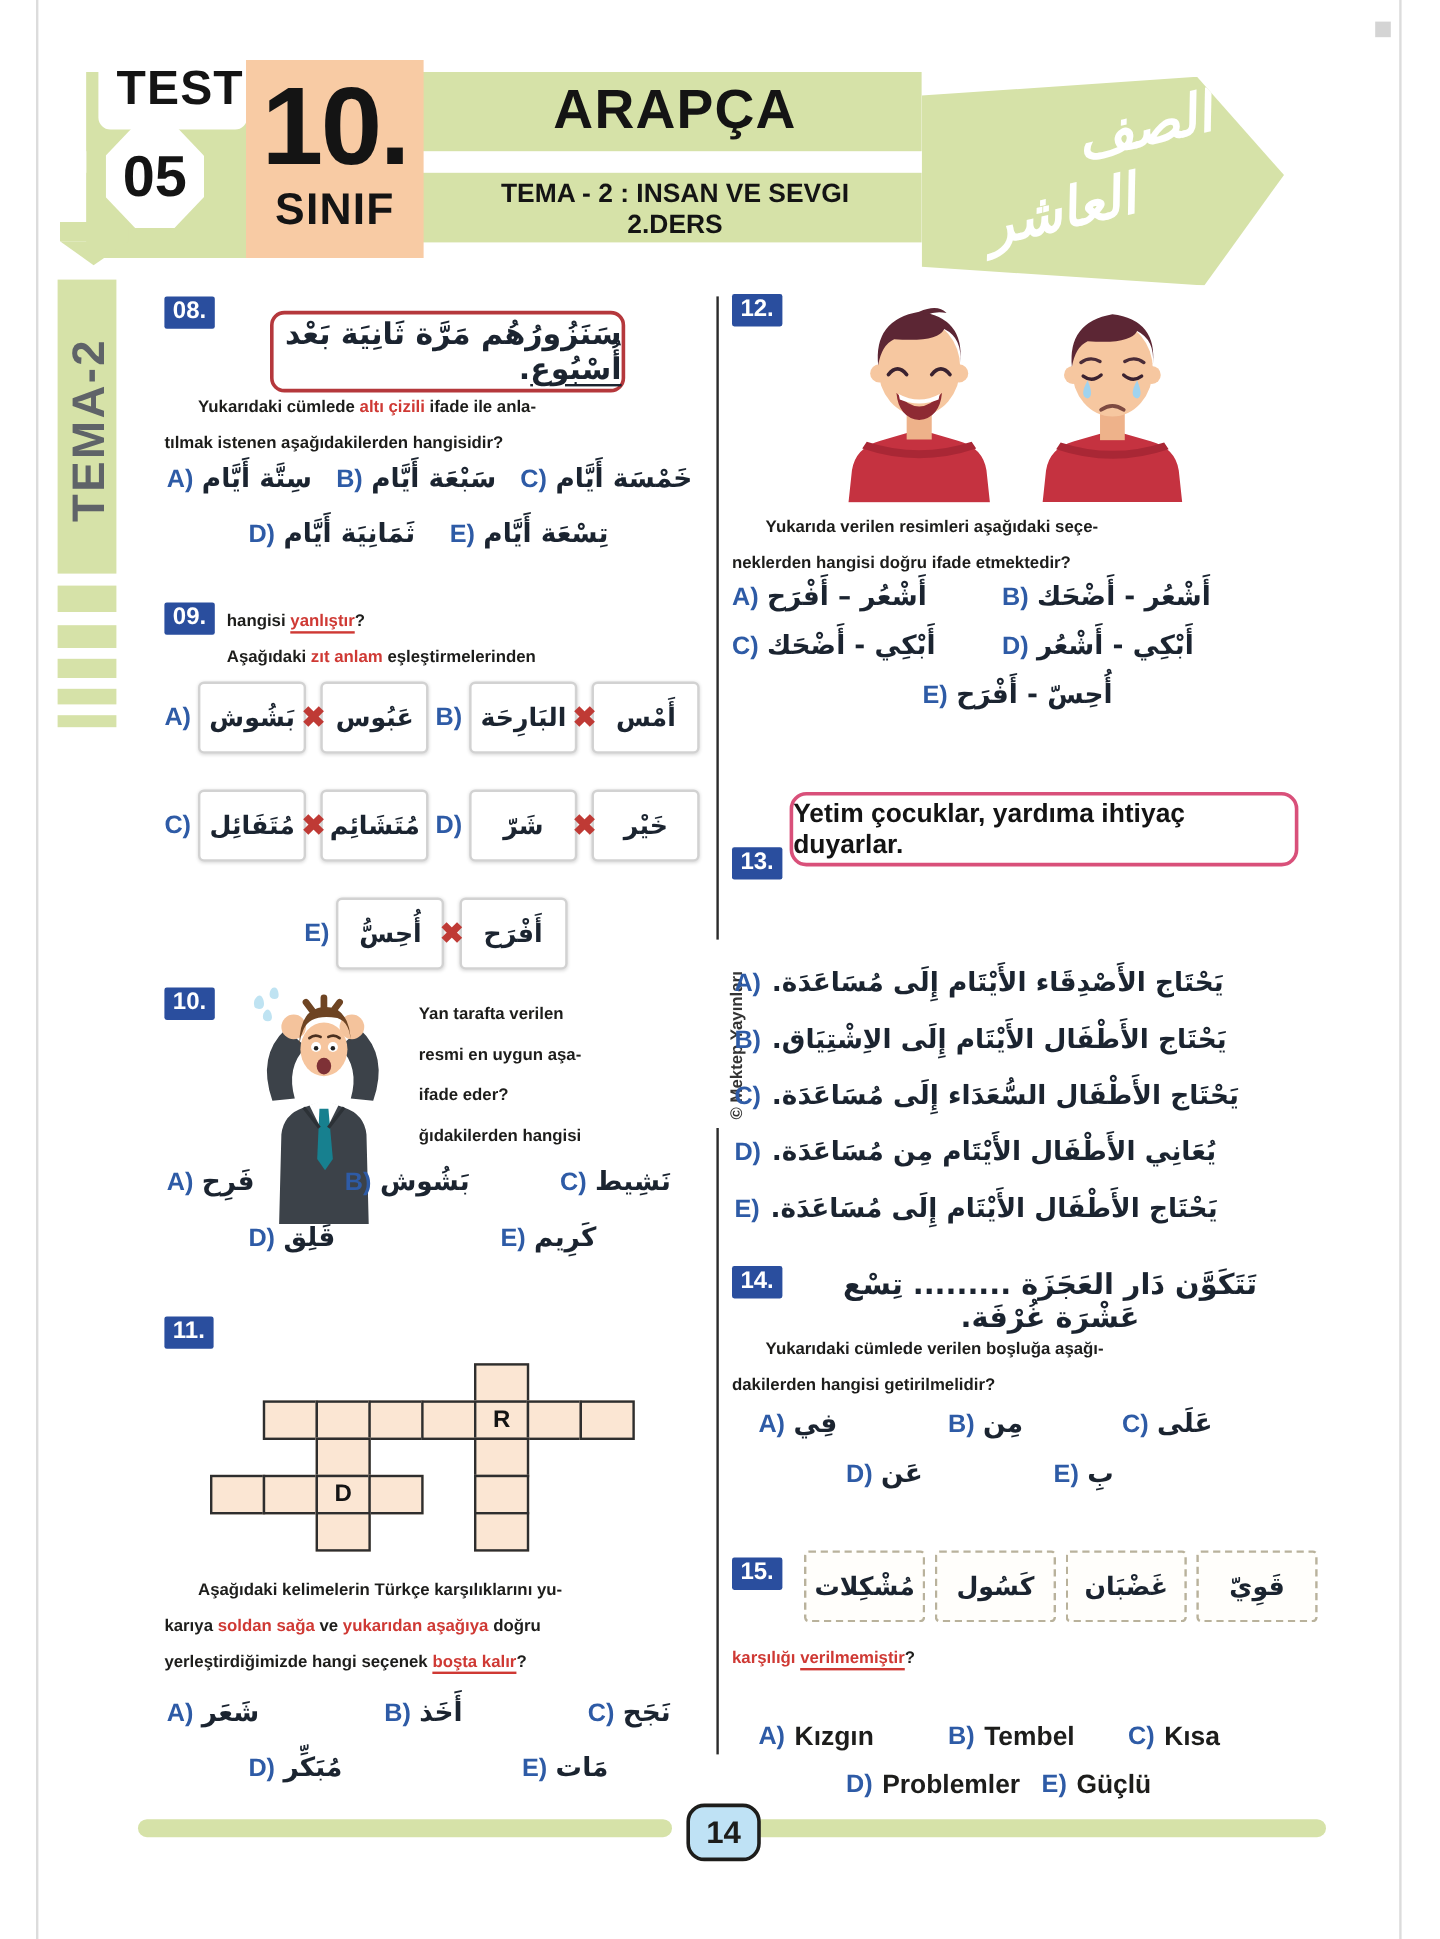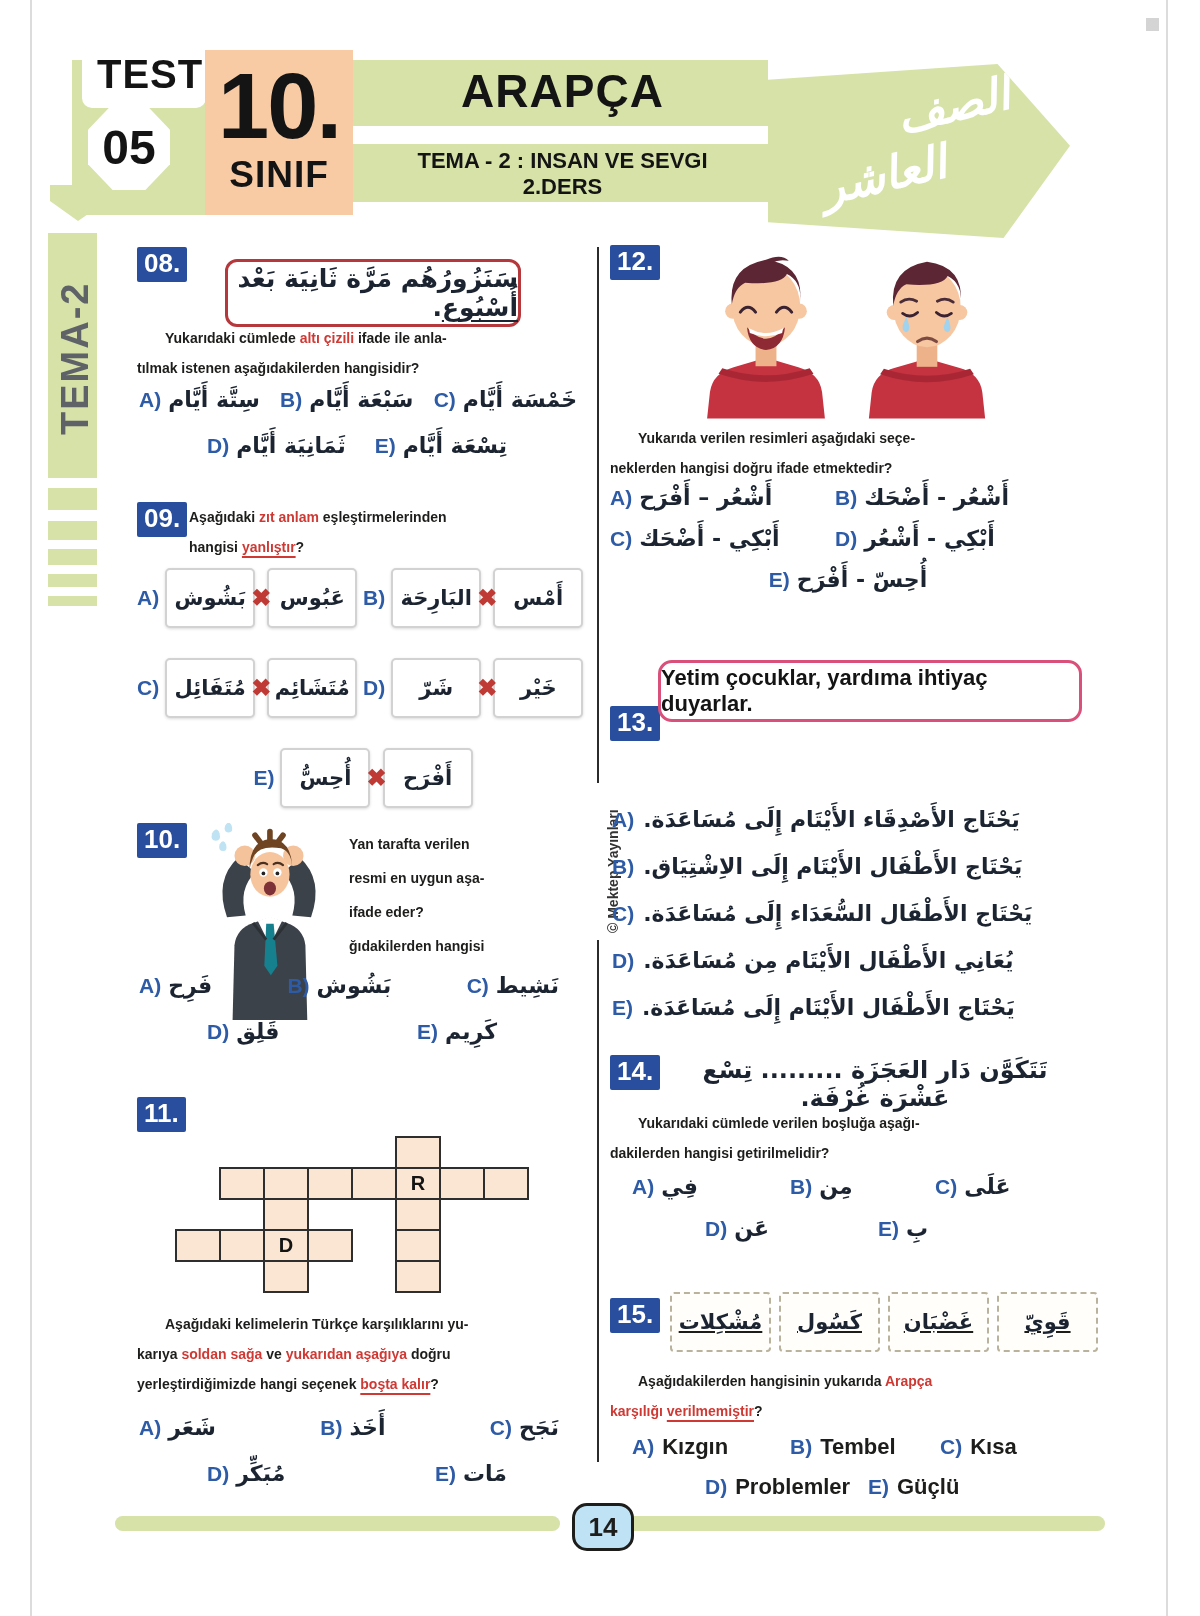--- a/index.html
+++ b/index.html
@@ -28,21 +28,21 @@
   .ribbon-point{position:absolute;width:0;height:0;}
   .tema{position:absolute;writing-mode:vertical-rl;transform:rotate(180deg);
         font-weight:800;font-size:38px;color:#5f6368;letter-spacing:2px;text-align:center;}
   
   .vline{position:absolute;width:2px;background:#2b2b2b;}
   .credit{position:absolute;transform:rotate(-90deg);transform-origin:left top;
           font-size:14px;font-weight:700;color:#333;white-space:nowrap;}
   
   .q{position:absolute;}
   .qnum{position:absolute;left:0;top:0;background:#2a4e9e;color:#fff;font-weight:700;
-        font-size:26px;padding:1px 7px 3px;border-radius:2px;}
+        font-size:20px;padding:1px 7px 3px;border-radius:2px;}
   .txt{font-size:14px;font-weight:700;line-height:30px;color:#1d1d1b;}
   .indent{padding-left:28px;}
   .red{color:#cf3934;}
   .u{text-decoration:underline;text-decoration-thickness:2px;text-underline-offset:4px;}
   .ar{font-family:"DejaVu Sans",sans-serif;font-weight:700;color:#1b2430;}
   .lbl{color:#2e5ba6;font-weight:700;font-size:21px;font-family:"Liberation Sans",sans-serif;}
   .opt{display:flex;align-items:center;gap:7px;font-size:22px;}
   .opt .ar{font-size:22px;}
   .row{position:absolute;display:flex;justify-content:space-between;}
   .redbox{position:absolute;border:3px solid #b5383c;border-radius:12px;background:#fff;
@@ -58,21 +58,21 @@
   .wbox .ar{font-size:21px;}
   .xmark{color:#bf3a35;font-size:24px;font-weight:700;margin:0 -10px;z-index:2;}
   
   .xcell{position:absolute;width:46px;height:33px;background:#fbe6d3;border:2px solid #2e2e2e;
          box-sizing:border-box;display:flex;align-items:center;justify-content:center;
          font-weight:700;font-size:20px;color:#141414;}
   
   .opt-line{display:flex;align-items:center;gap:9px;height:47px;}
   .opt-line .ar{font-size:22px;}
   
-  .cards{position:absolute;display:flex;gap:8px;text-decoration:underline;}
+  .cards{position:absolute;display:flex;gap:8px;}
   .card{width:97px;height:56px;border:2px dashed #b9b29c;border-radius:4px;background:#fffefb;
         display:flex;align-items:center;justify-content:center;}
   .card .ar{font-size:21px;}
   .topt{font-size:22px;font-weight:700;color:#1d1d1b;display:flex;gap:8px;align-items:center;}
   
   .fbar{position:absolute;height:15px;background:#d6e2a8;border-radius:8px;}
   .pagenum{position:absolute;background:#bfe2f5;border:3px solid #1d1d1b;border-radius:15px;
            display:flex;align-items:center;justify-content:center;font-weight:800;font-size:26px;}
 </style>
 </head>
@@ -157,22 +157,22 @@
       <span class="opt">
           <b class="lbl">E)</b>
           <span class="ar" dir="rtl">تِسْعَة أَيَّام</span>
         </span>
     </div>
   </div>
 
   <div class="q" style="left:137px;top:502px;width:452px;height:300px;">
     <div class="qnum">09.</div>
     <div class="txt abs" style="left:52px;top:0;width:398px;">
+      <div><span>hangisi </span><span class="red u">yanlıştır</span><span>?</span></div>
       <div><span>Aşağıdaki </span><span class="red">zıt anlam</span><span> eşleştirmelerinden</span></div>
-      <div><span>hangisi </span><span class="red u">yanlıştır</span><span>?</span></div>
     </div>
     <div class="abs" style="left:0;top:66px;width:452px;">
       <div class="pair-row">
         <div class="pair">
           <b class="lbl">A)</b>
           <span class="wbox">
               <span class="ar">بَشُوش</span>
             </span>
           <span class="xmark">✖</span>
           <span class="wbox">
@@ -468,21 +468,20 @@
           <span class="ar">كَسُول</span>
         </span>
       <span class="card">
           <span class="ar">غَضْبَان</span>
         </span>
       <span class="card">
           <span class="ar">قَوِيّ</span>
         </span>
     </div>
     <div class="txt abs" style="left:0;top:76px;width:476px;">
-      <div class="indent"><span>Aşağıdakilerden hangisinin yukarıda </span><span class="red">Arapça</span></div>
       <div><span class="red">karşılığı</span><span> </span><span class="red u">verilmemiştir</span><span>?</span></div>
     </div>
     <span class="topt abs" style="left:22px;top:144px;">
         <b class="lbl">A)</b>
         <span>Kızgın</span>
       </span>
     <span class="topt abs" style="left:180px;top:144px;">
         <b class="lbl">B)</b>
         <span>Tembel</span>
       </span>

